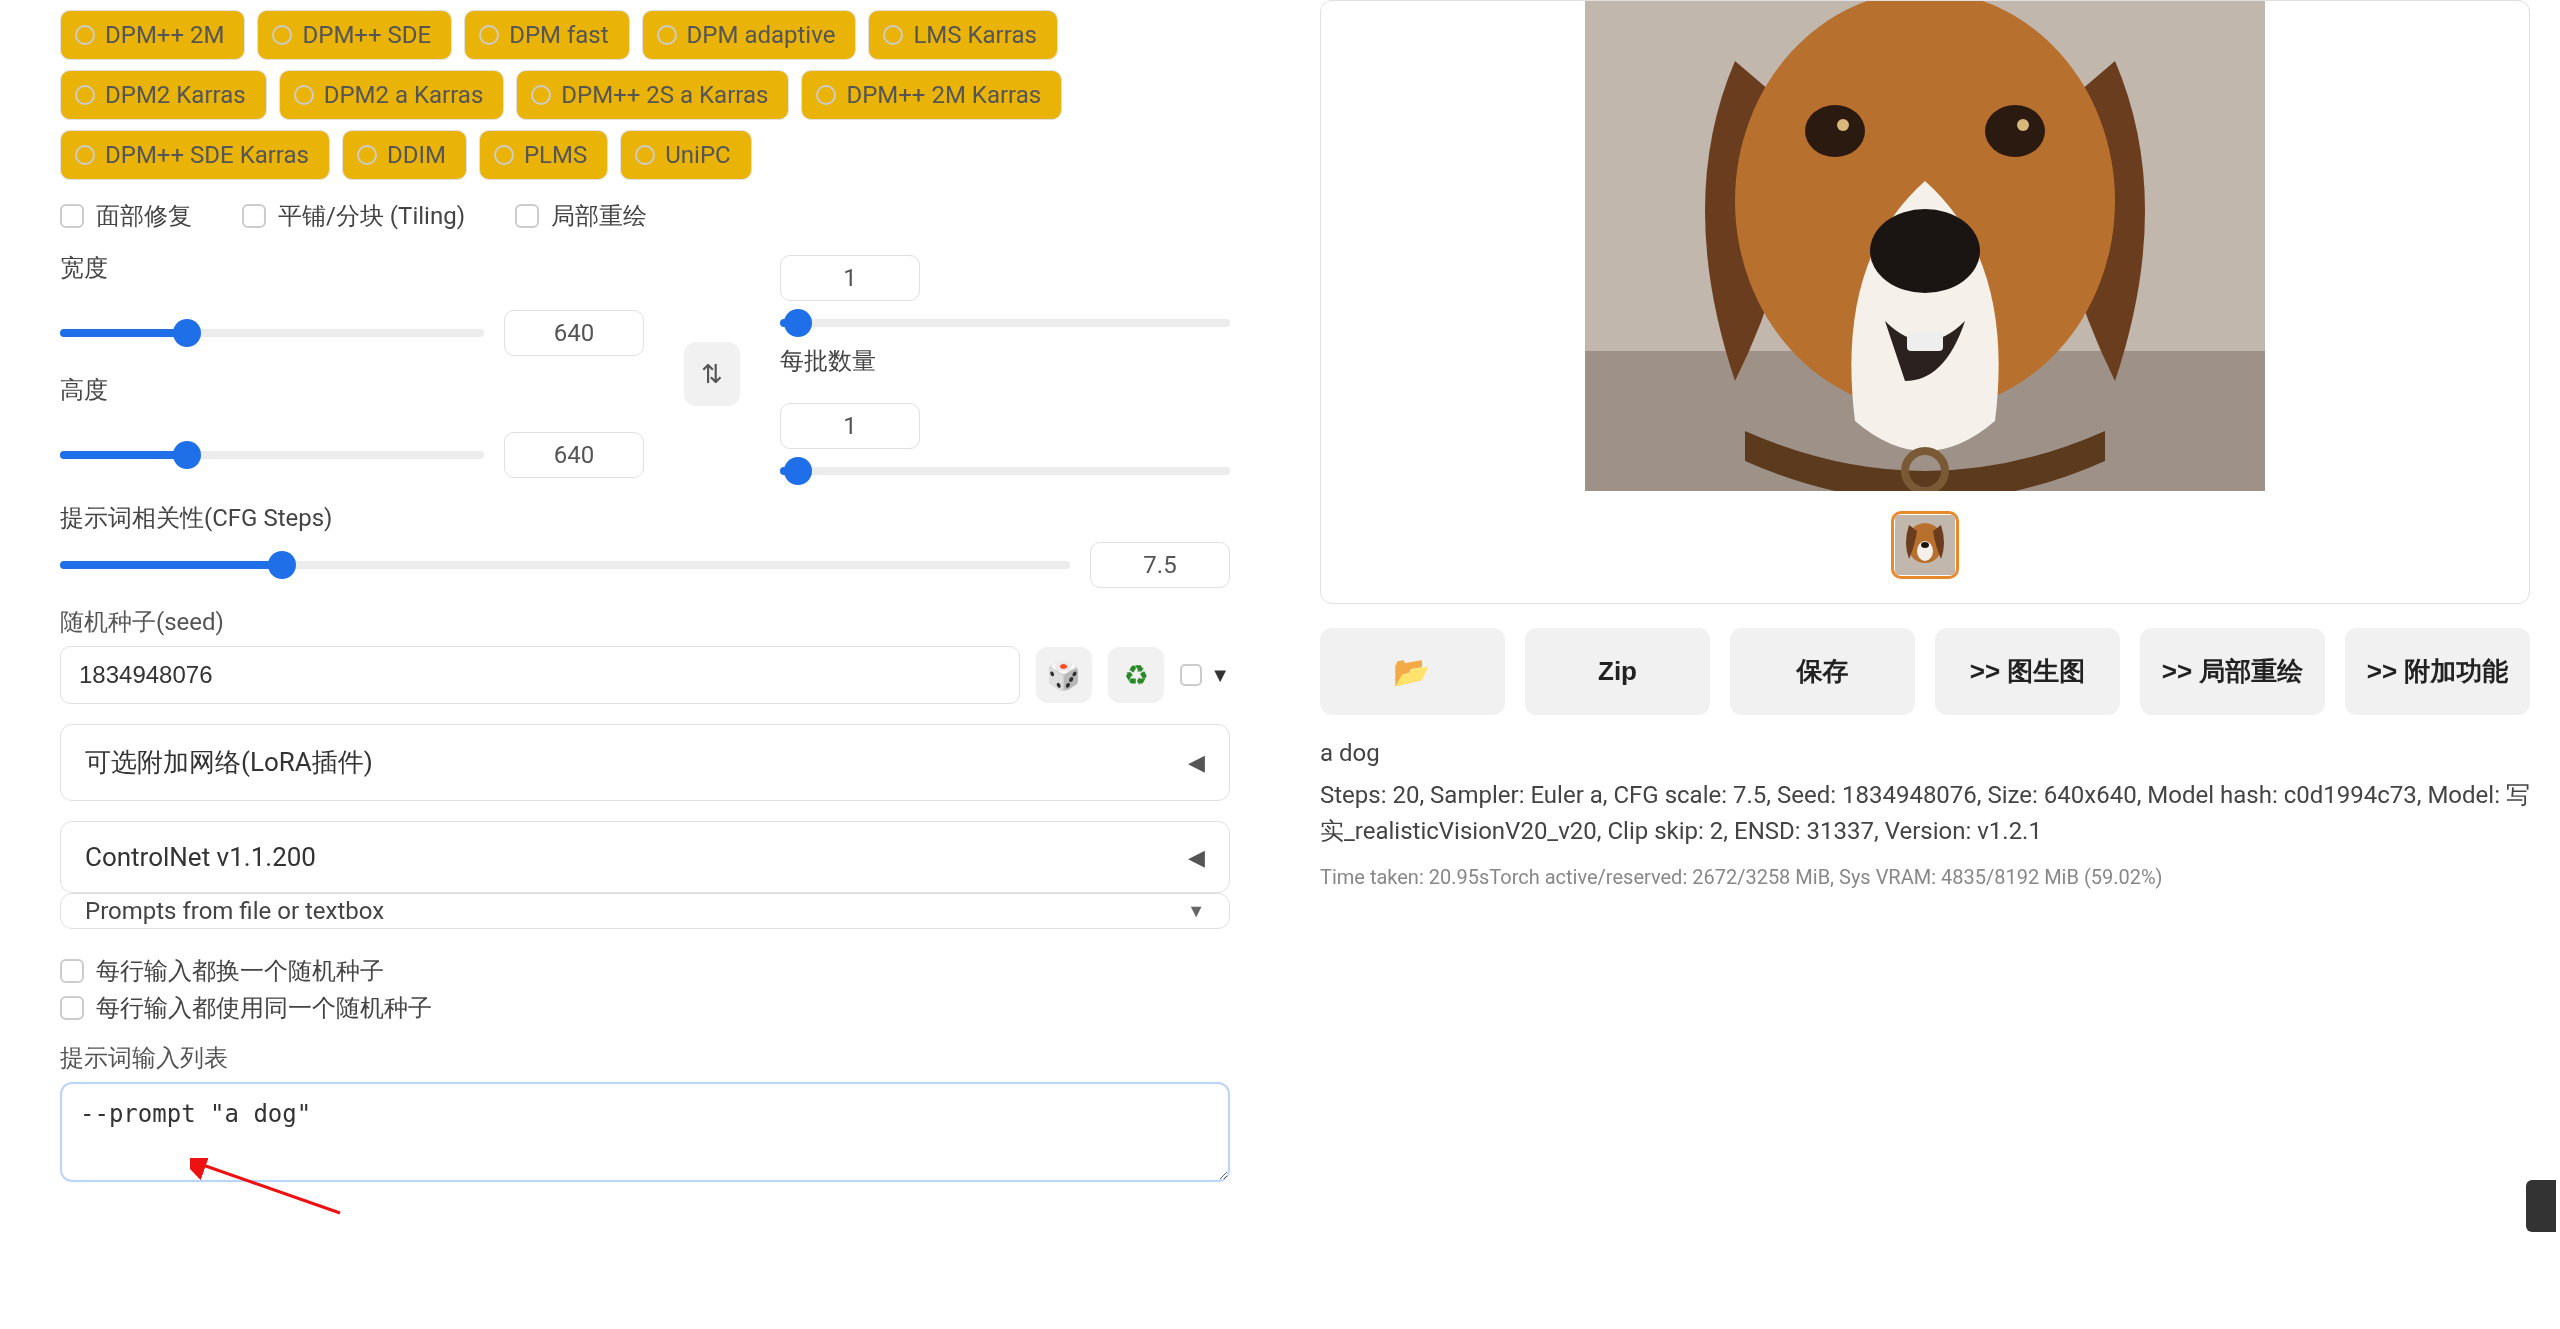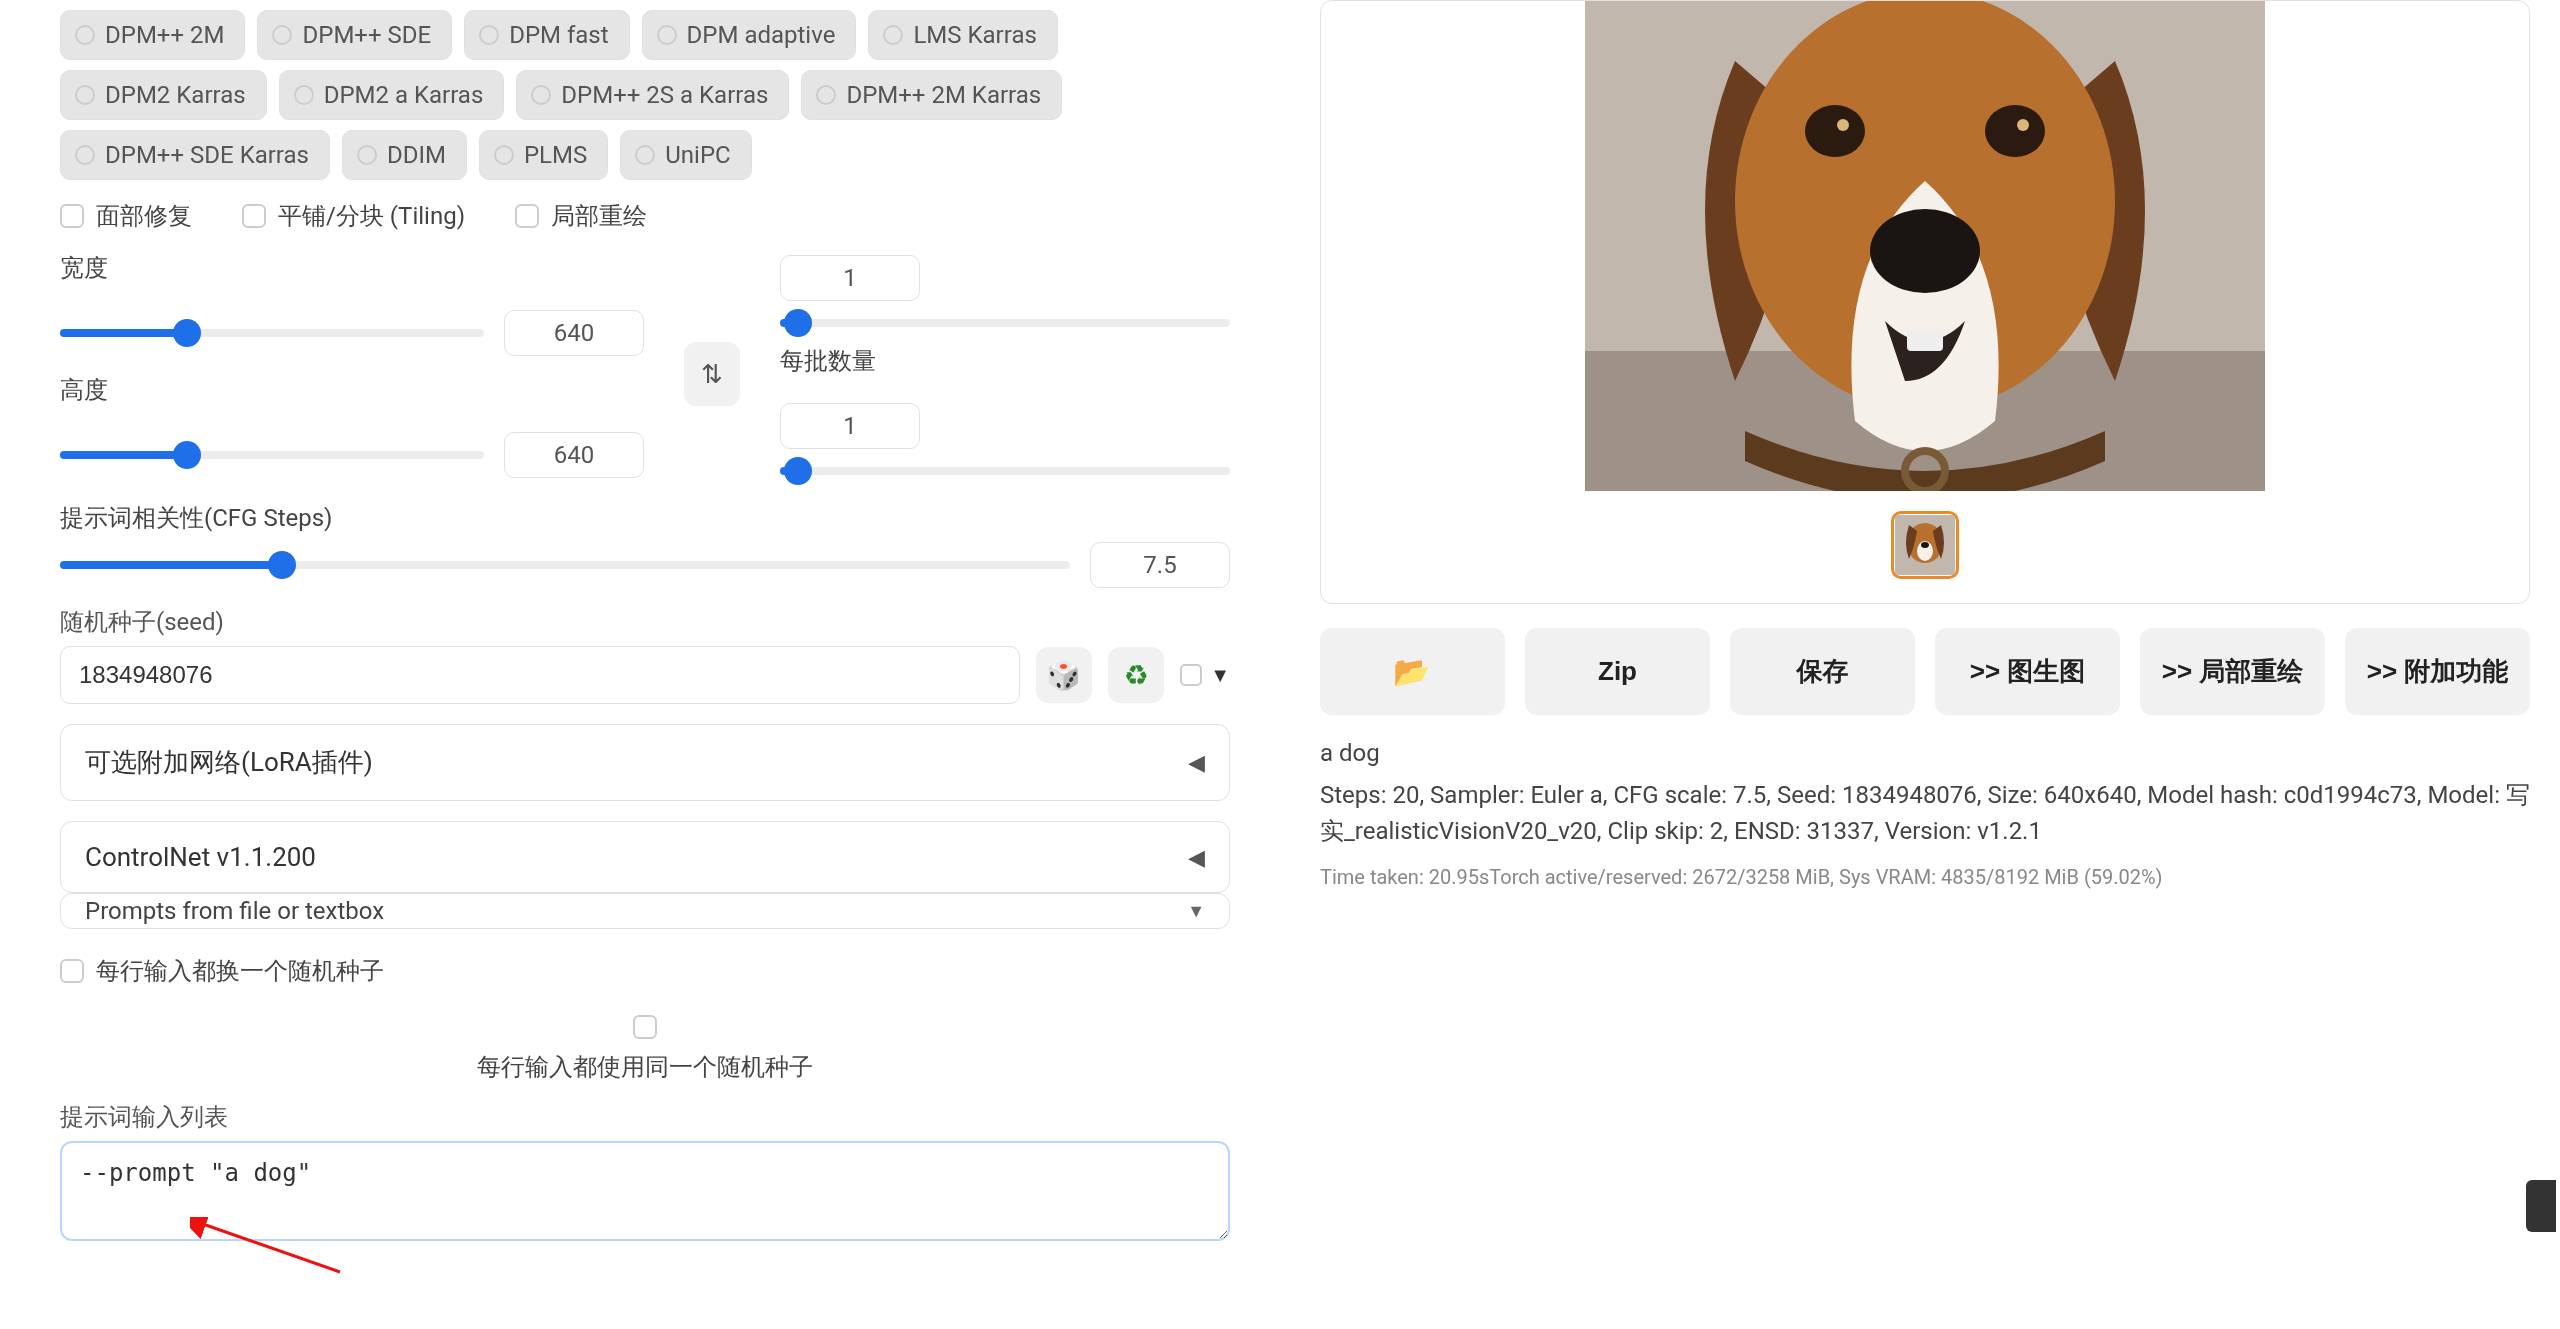--- a/index.html
+++ b/index.html
@@ -10,21 +10,21 @@
   font-size: 24px;
 }
 .container { display: flex; width: 2560px; height: 1329px; }
 .left-panel { width: 1290px; padding: 10px 60px 10px 60px; }
 .right-panel { flex: 1; padding: 0 30px; }
 
 .radio-row { display: flex; flex-wrap: wrap; gap: 12px; margin-bottom: 10px; }
 .radio-chip {
   display: inline-flex; align-items: center; gap: 10px;
   border: 1px solid #e0e0e0; border-radius: 10px;
-  padding: 10px 20px 10px 14px; background: #e5e5e5;
+  padding: 10px 20px 10px 14px; background: #eab308;
   color: #555; cursor: pointer;
 }
 .radio-chip .dot {
   width: 20px; height: 20px; border: 2px solid #ccc; border-radius: 50%;
 }
 
 .checkbox-row { display: flex; gap: 50px; margin: 20px 0 20px 0; }
 .checkbox-item { display: flex; align-items: center; gap: 12px; color: #444; }
 .checkbox-box { width: 24px; height: 24px; border: 2px solid #ccc; border-radius: 6px; background: #fff; }
 
@@ -304,21 +304,21 @@
     
     <div class="select-box">
       <span>Prompts from file or textbox</span>
       <span class="caret">▼</span>
     </div>
 
     <div class="checkbox-item" style="margin-top:26px;">
       <span class="checkbox-box"></span>
       <span>每行输入都换一个随机种子</span>
     </div>
-    <div class="checkbox-item" style="margin-top:28px;flex-direction:column;">
+    <div class="checkbox-item" style="margin-top:5px;">
       <span class="checkbox-box"></span>
       <span>每行输入都使用同一个随机种子</span>
     </div>
 
     <div class="section-label">提示词输入列表</div>
     <textarea class="textarea-box" style="">--prompt "a dog"</textarea>
 
     <div class="arrow-annot">
       <svg class="arrow-svg">
         <defs>

